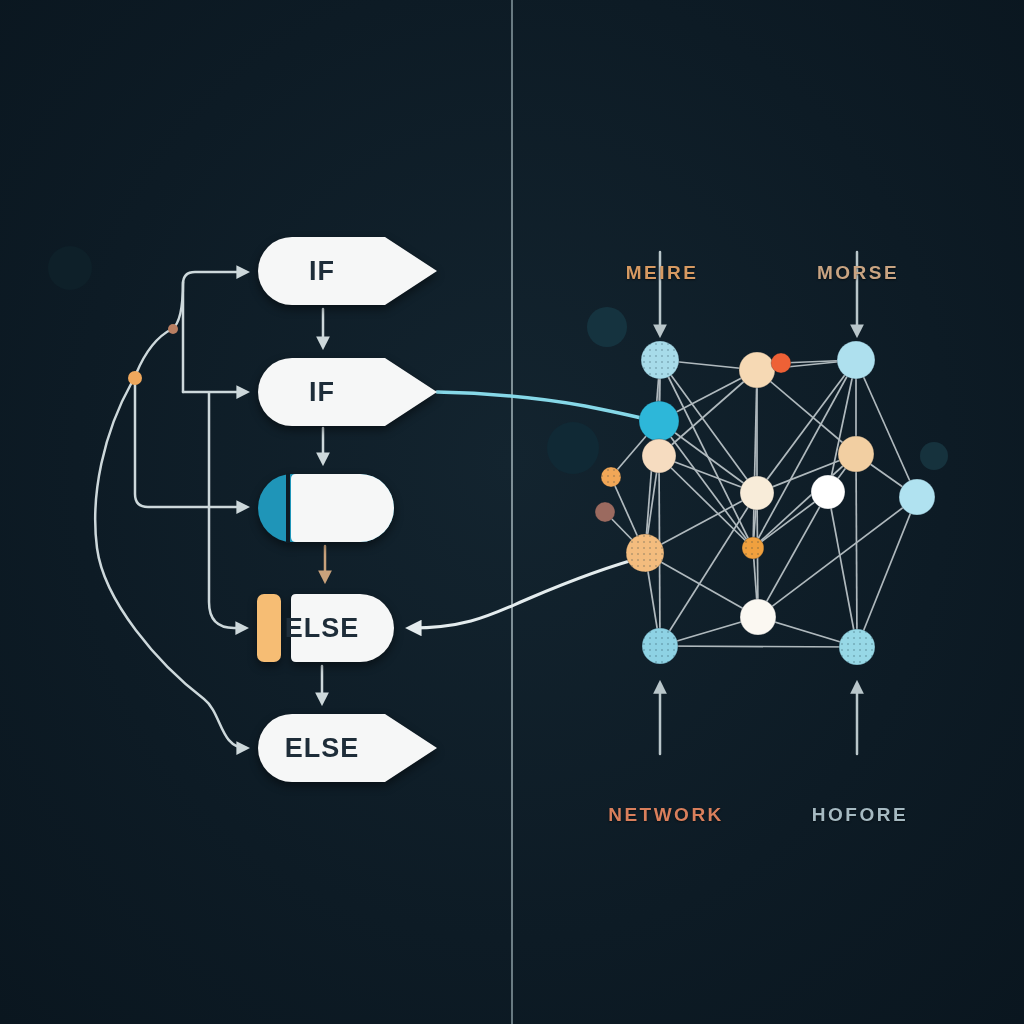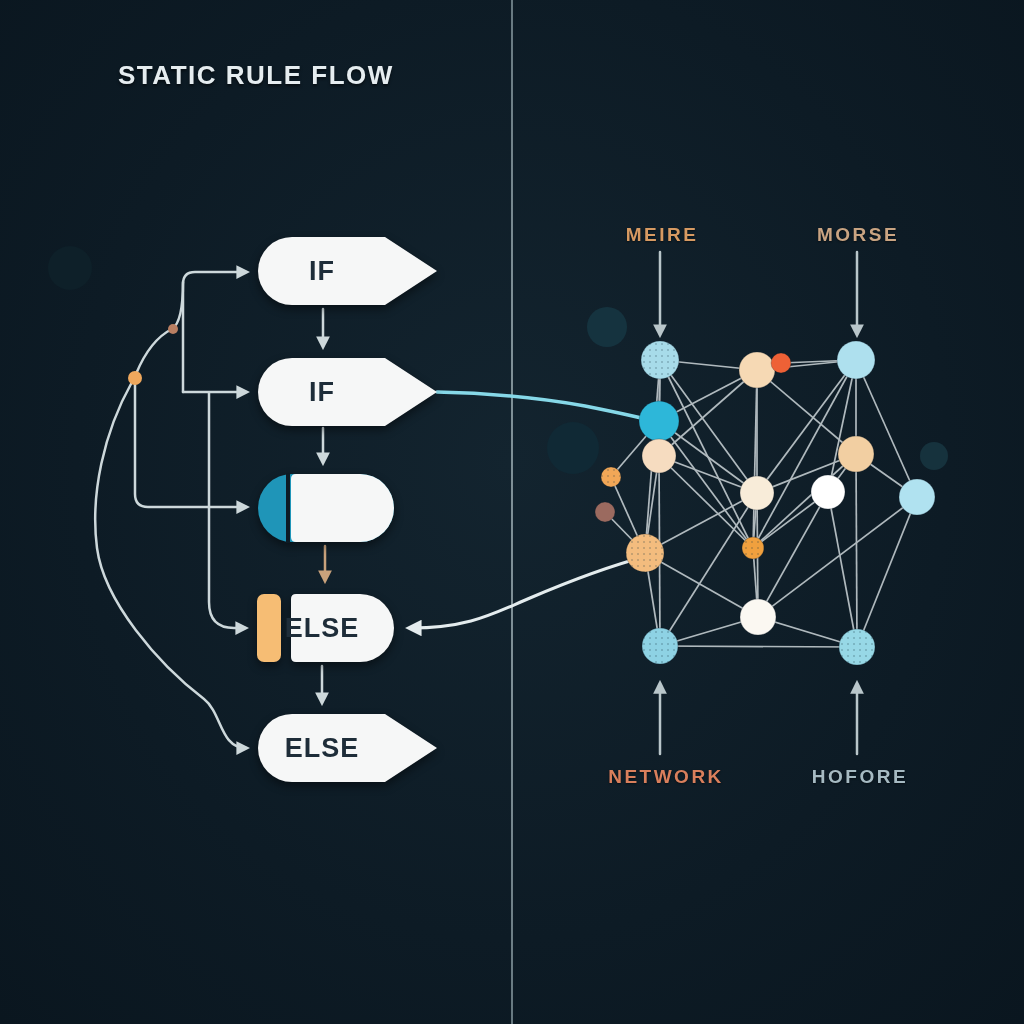--- a/index.html
+++ b/index.html
@@ -23,30 +23,29 @@
     white-space:nowrap;
   }
   .step-label{
     position:absolute;left:256px;width:132px;height:34px;
     text-align:center;line-height:34px;
     font-size:27px;font-weight:700;letter-spacing:1px;color:#1e2d39;
   }
   .net-label{
     position:absolute;transform:translateX(-50%);
     font-size:19px;font-weight:700;letter-spacing:2.5px;
-    white-space:nowrap;text-shadow:0 1px 2px rgba(0,0,0,.5);
+    white-space:nowrap;text-shadow:0 1px 2px rgba(0,0,0,.5);margin-top:38px;
   }
   .shape{filter:drop-shadow(0 4px 5px rgba(0,0,0,0.45));}
 </style>
 </head>
 <body>
 
 <div id="stage">
   <div class="divider" style="left: 511px;"></div>
-  <div class="panel-title" style="left:118px">STATIC RULE FLOW</div>
   <svg id="diagram" width="1024" height="1024" viewBox="0 0 1024 1024">
       <defs>
         <marker id="arrow-light" viewBox="0 0 10 10" refX="7" refY="5" markerWidth="5.5" markerHeight="5.5" orient="auto-start-reverse">
           <path d="M 0 0 L 10 5 L 0 10 Z" fill="#cdd8db"></path>
         </marker>
         <marker id="arrow-tan" viewBox="0 0 10 10" refX="7" refY="5" markerWidth="5.5" markerHeight="5.5" orient="auto-start-reverse">
           <path d="M 0 0 L 10 5 L 0 10 Z" fill="#c9a27c"></path>
         </marker>
         <marker id="arrow-cyan" viewBox="0 0 10 10" refX="7" refY="5" markerWidth="5.5" markerHeight="5.5" orient="auto-start-reverse">
           <path d="M 0 0 L 10 5 L 0 10 Z" fill="#86d8e8"></path>

